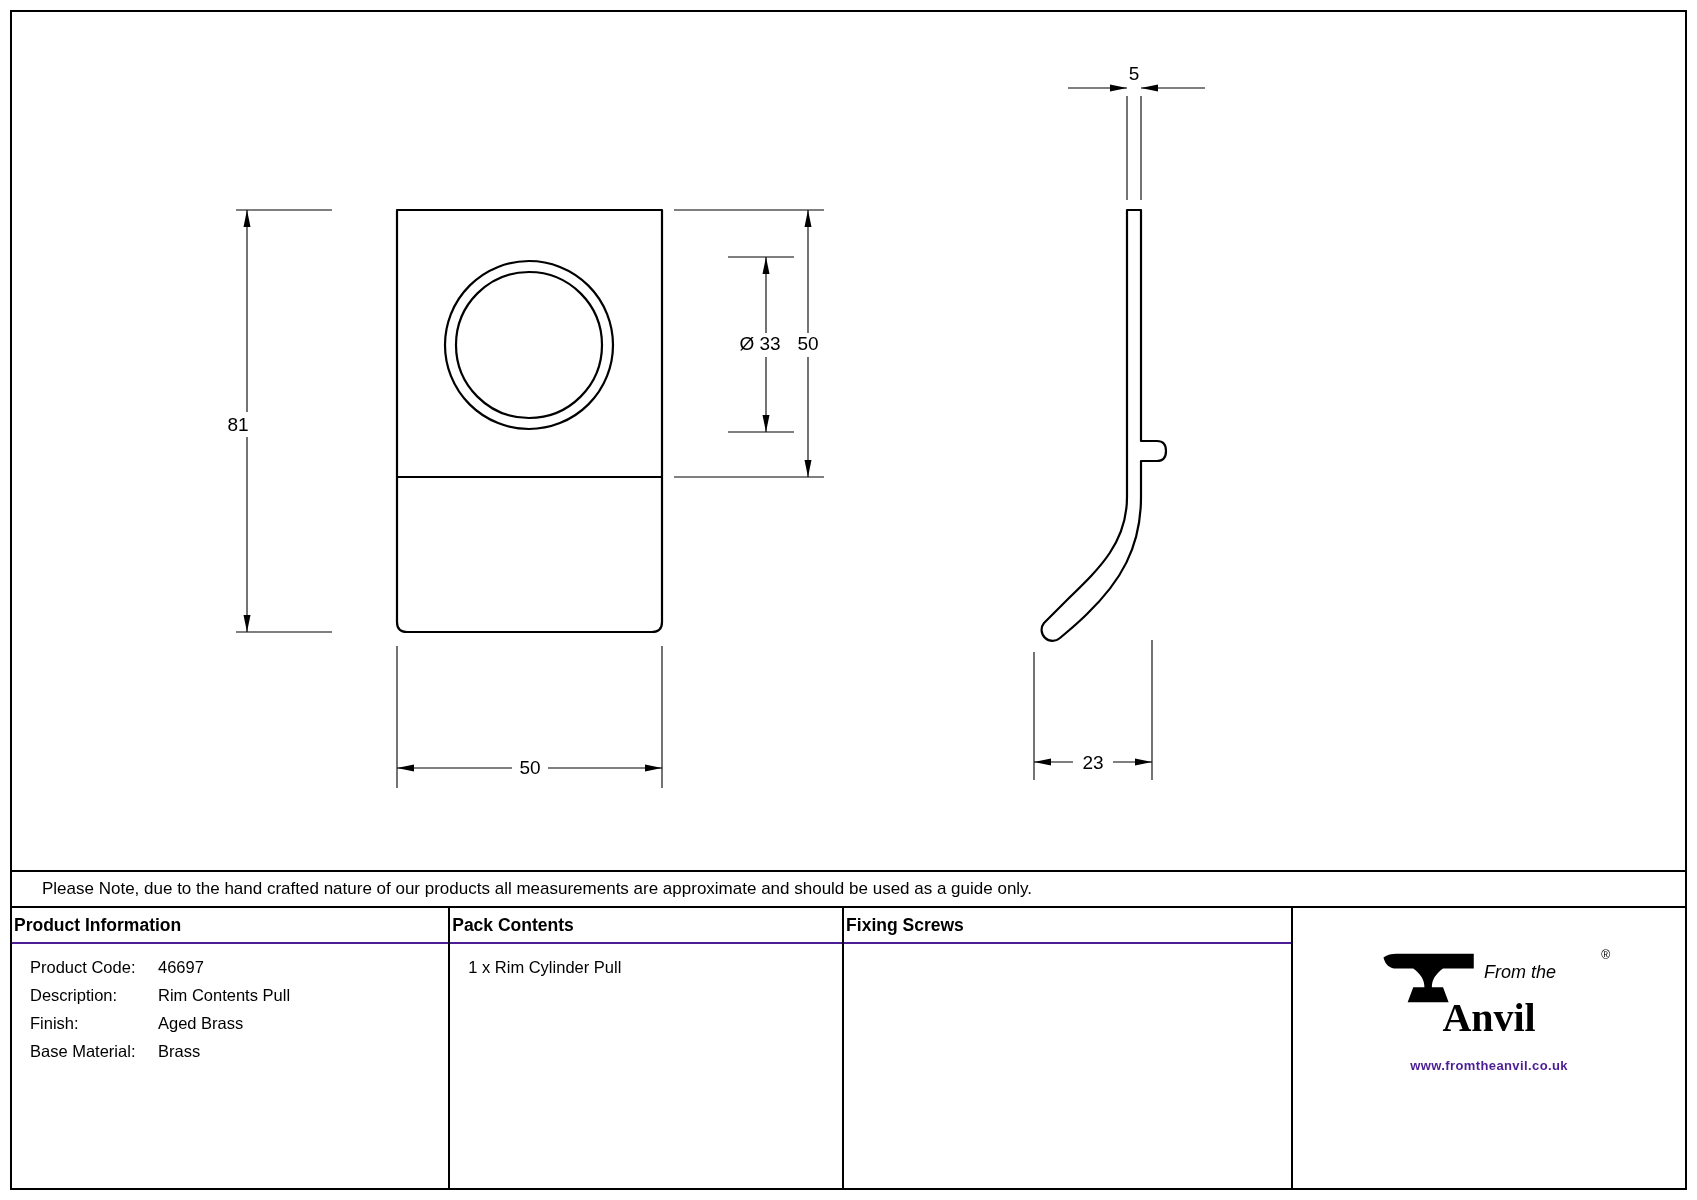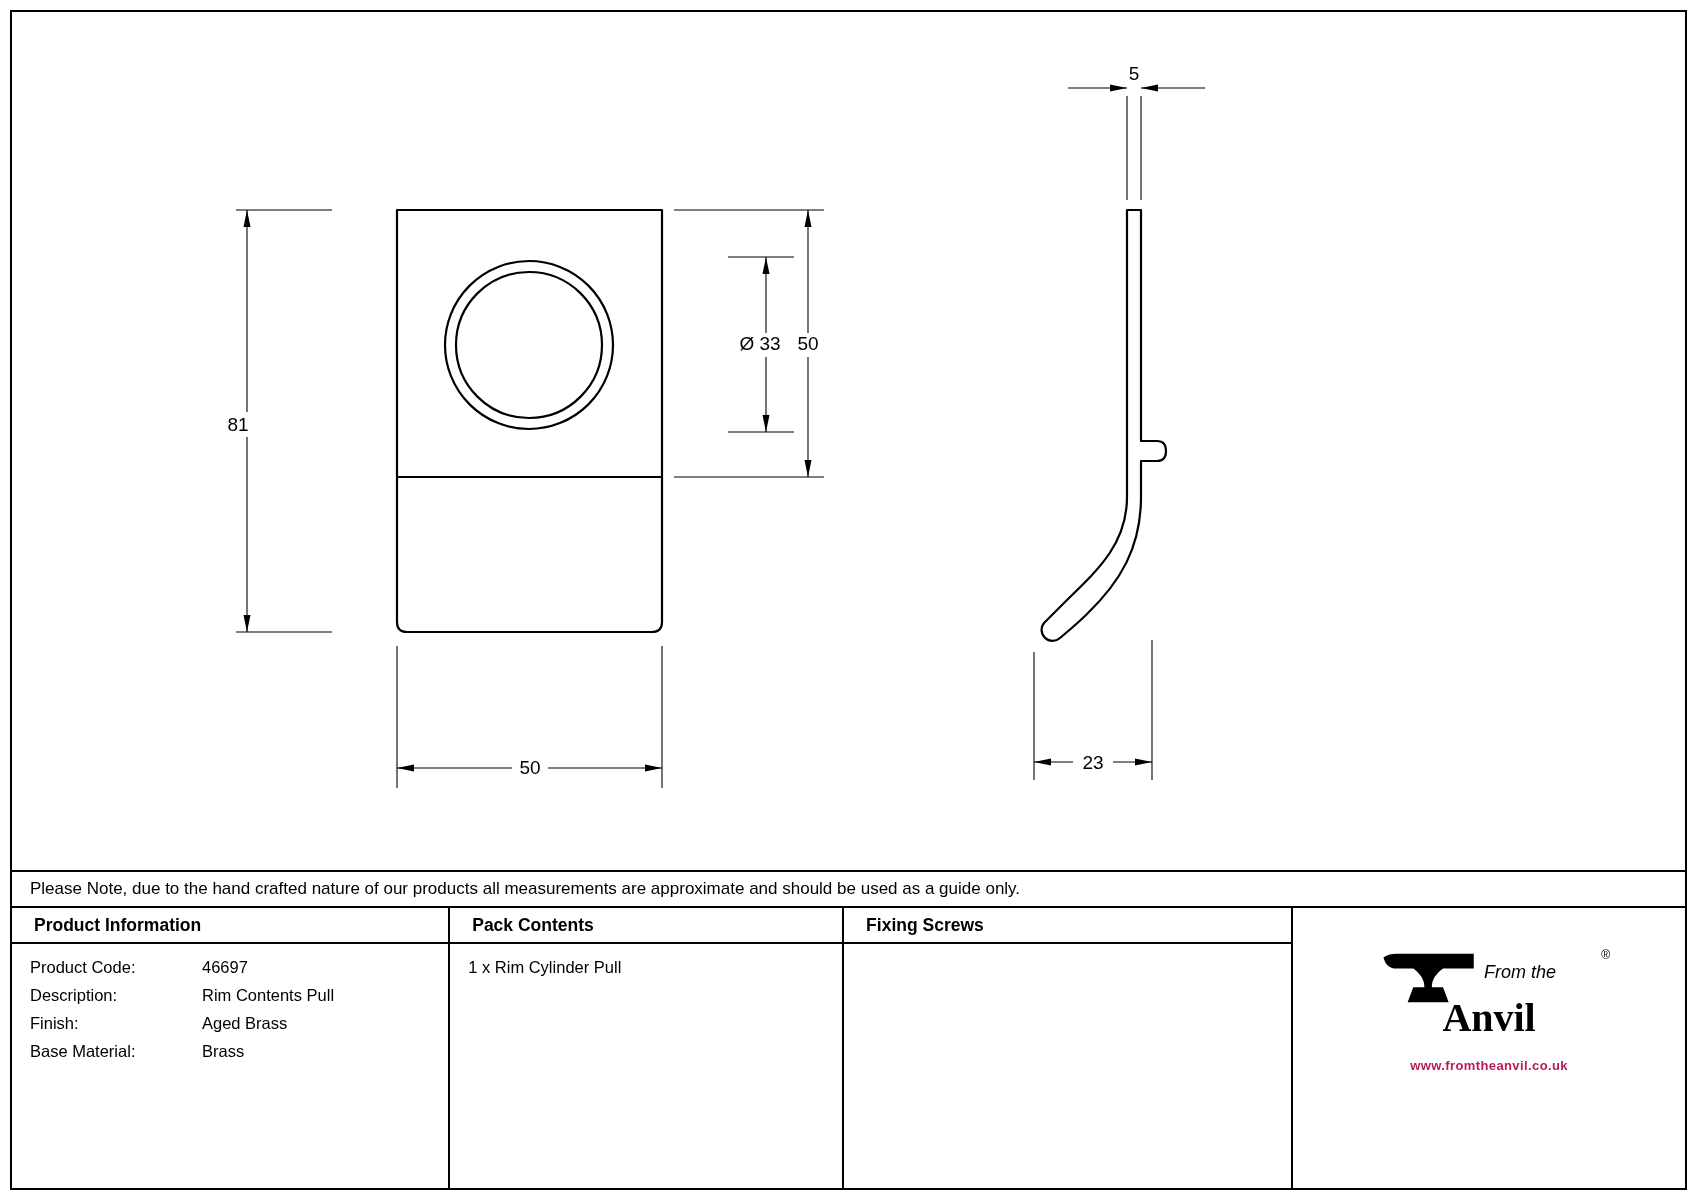--- a/index.html
+++ b/index.html
@@ -19,52 +19,52 @@
   .partline { fill:none; stroke:#000; stroke-width:2.2; }
   .ext { stroke:#000; stroke-width:1.1; fill:none; }
   .dim { stroke:#000; stroke-width:1.1; fill:none; }
   .dimbg { fill:#ffffff; stroke:none; }
   .dimtext { font-size:19px; fill:#000; text-anchor:middle; font-family:"Liberation Sans", sans-serif; }
 
   .note-row {
     position:absolute; left:0; top:858px; width:100%; height:38px;
     border-top:2px solid #000; border-bottom:2px solid #000;
     box-sizing:border-box; display:flex; align-items:center;
-    padding-left:18px; font-size:17px;
+    padding-left:30px; font-size:17px;
   }
   .info-table { position:absolute; left:0; top:896px; width:100%; height:280px; display:flex; }
   .col { box-sizing:border-box; height:280px; }
   .col-product { width:443px; }
   .col-pack   { width:400px; border-left:2px solid #000; }
   .col-fixing { width:456px; border-left:2px solid #000; }
   .col-logo   { width:400px; border-left:2px solid #000; display:flex; justify-content:center; }
   .col-header {
-    height:36px; border-bottom:2px solid #000000; box-sizing:border-box;
-    display:flex; align-items:center; padding-left:22px;
+    height:36px; border-bottom:2px solid #4c1d95; box-sizing:border-box;
+    display:flex; align-items:center; padding-left:2px;
     font-weight:bold; font-size:17.5px;
   }
   .col-body { padding:14px 18px; font-size:16.5px; }
-  .pi-row { display:flex; margin-bottom:9px;gap:44px; }
+  .pi-row { display:flex; margin-bottom:9px; }
   .pi-label { width:128px; flex:0 0 128px; }
 
   
   .logo { position:relative; width:210px; height:128px; margin-top:42px; }
   .anvil-svg { position:absolute; left:-2px; top:0; }
   .logo-tagline {
     position:absolute; left:100px; top:12px;
     font-family:Liberation Sans, sans-serif; font-style:italic; font-size:18px;
   }
   .logo-reg { position:absolute; right:-16px; top:-2px; font-size:12px; }
   .logo-name {
     position:absolute; left:0; top:48px; width:100%; text-align:center;
     font-family:"Liberation Serif", serif; font-weight:bold; font-size:40px; line-height:1;
   }
   .logo-url {
     position:absolute; left:0; top:108px; width:100%; text-align:center;
-    font-size:13px; letter-spacing:0.4px; color:#be185d; font-weight:bold;
+    font-size:13px; letter-spacing:0.4px; color:#4c1d95; font-weight:bold;
   }
 </style>
 </head>
 <body>
 
 <div class="page">
   <div class="frame">
 
     <svg class="drawing" width="1673" height="858" viewBox="12 12 1673 858" xmlns="http://www.w3.org/2000/svg">
       <defs>

